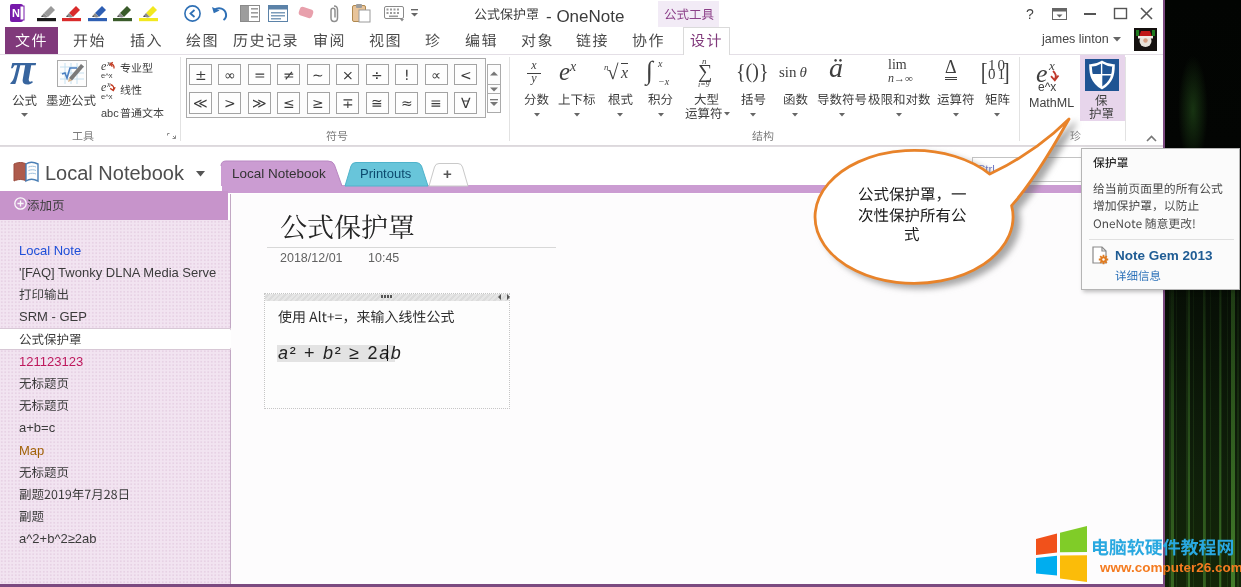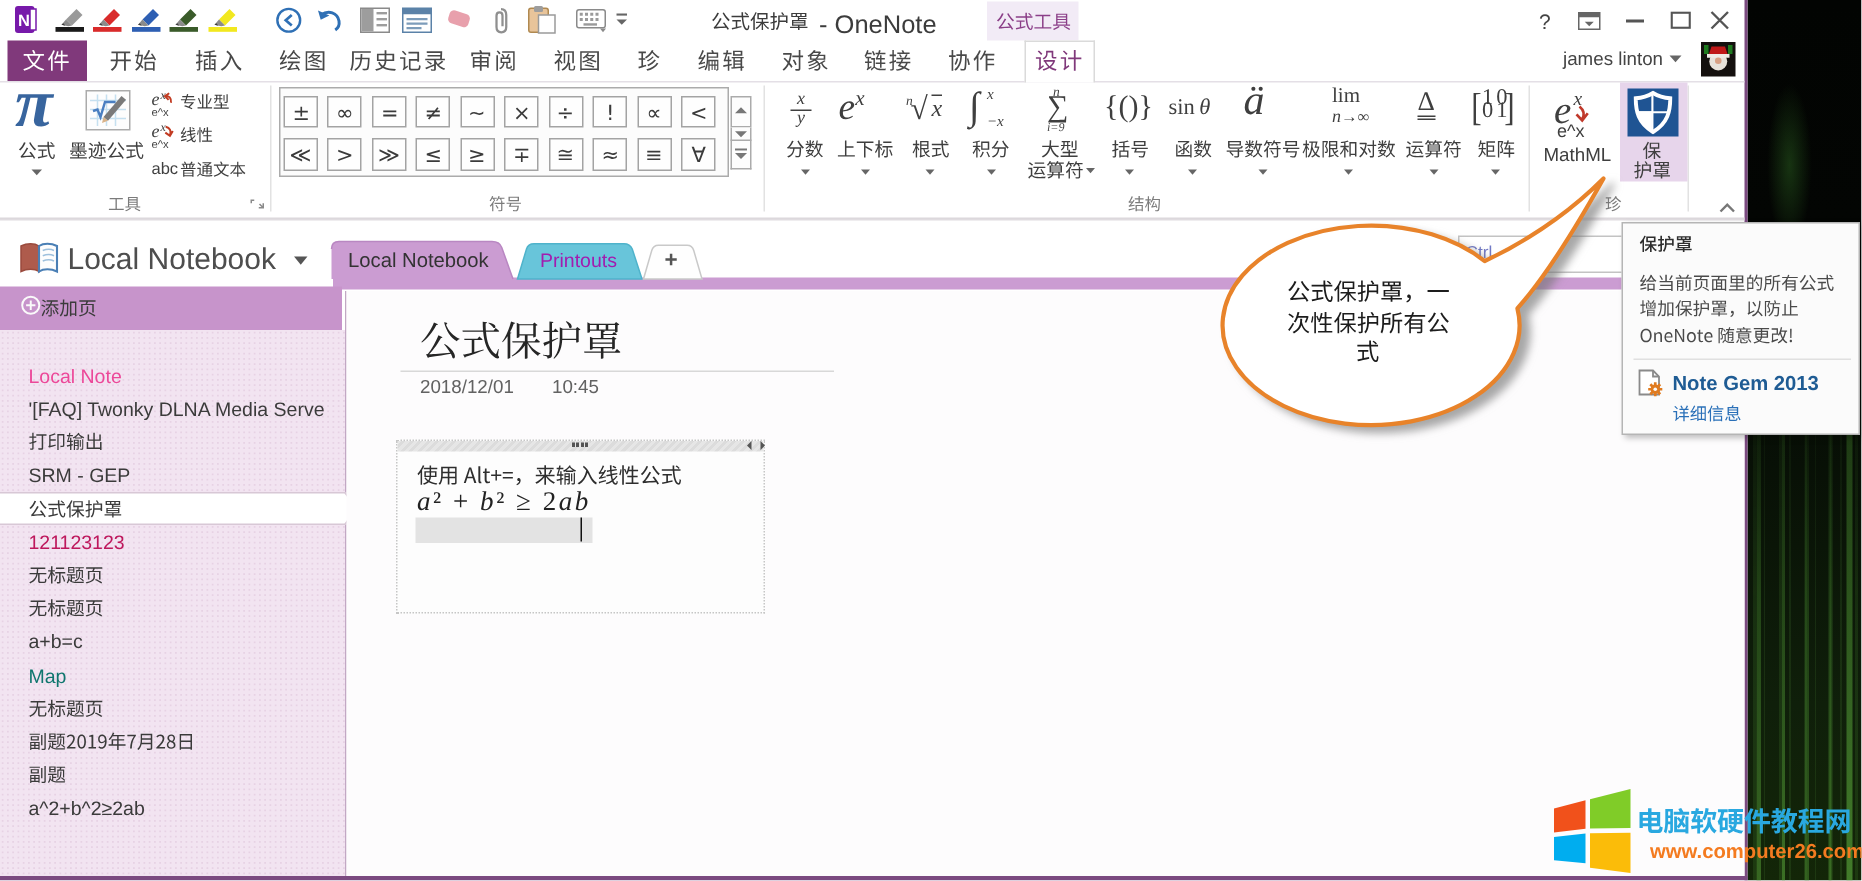--- a/index.html
+++ b/index.html
@@ -472,21 +472,21 @@
   </svg>
 <div class="ab" style="left:222px;top:185px;width:941px;height:8px;background:#cb9cd2"></div>
 <svg class="ab" style="left:221px;top:160px" width="126" height="26">
 <path d="M0 26 L0 6 Q0 1 5 1 L107 1 Q112 1 113.5 5 L121 26 Z" fill="#cb9cd2"></path>
 <path d="M0 6 Q0 1 5 1 L107 1 Q112 1 113.5 5 L121 26" fill="none" stroke="#b987c2" stroke-width="1"></path>
 </svg>
 <div class="ab" style="left:232px;top:166px;font-size:13.5px;color:#333">Local Notebook</div>
 <svg class="ab" style="left:345px;top:162px" width="85" height="24">
 <path d="M0 24 L6 4 Q7 0.5 11 0.5 L71 0.5 Q75 0.5 76.5 4 L83 24 Z" fill="#68c5da" stroke="#4fb3cb" stroke-width="1"></path>
 </svg>
-<div class="ab" style="left:360px;top:166px;font-size:13px;color:#a21caf">Printouts</div>
+<div class="ab" style="left:360px;top:166px;font-size:13px;color:#0c4a6e">Printouts</div>
 <svg class="ab" style="left:429px;top:163px" width="40" height="23">
 <path d="M0 23 L5.5 4 Q6.5 0.5 10 0.5 L29 0.5 Q32.5 0.5 33.5 4 L39 23 Z" fill="#fefefe" stroke="#c9c9c9" stroke-width="1"></path>
 </svg>
 <div class="ab" style="left:443px;top:165px;font-size:15px;color:#555;font-weight:bold">+</div>
 <div class="ab" style="left:972px;top:157px;width:191px;height:25px;background:#fff;border:1px solid #c3c3c3"></div>
 <div class="ab" style="left:977px;top:162.5px;font-size:11.5px;color:#7179c5">Ctrl</div>
 <div class="ab" style="left:0;top:191px;width:228px;height:29px;background:#c794cb"></div>
 <svg class="ab" style="left:14px;top:197px" width="13" height="13">
 <circle cx="6.5" cy="6.5" r="5.7" fill="none" stroke="#fafafa" stroke-width="1.3"></circle>
 <path d="M6.5 3.4 V9.6 M3.4 6.5 H9.6" stroke="#fafafa" stroke-width="1.3"></path>
@@ -494,38 +494,38 @@
 <svg class="t" style="left:27.0px;top:210.0px">
     <path d="M5.1 -3.6C4.8 -2.7 4.3 -1.6 3.5 -0.9L4.2 -0.4C5 -1.2 5.5 -2.3 5.8 -3.3ZM8 -3.2C8.4 -2.3 8.8 -1.2 8.9 -0.5L9.6 -0.8C9.5 -1.5 9.2 -2.6 8.7 -3.4ZM9.6 -3.5C10.3 -2.6 11 -1.2 11.3 -0.4L12.1 -0.8C11.8 -1.7 11.1 -2.9 10.3 -3.9ZM6.7 -5V-0C6.7 0.1 6.6 0.2 6.4 0.2C6.3 0.2 5.7 0.2 5.1 0.2C5.2 0.4 5.3 0.8 5.4 1C6.2 1 6.8 1 7.1 0.9C7.4 0.7 7.5 0.5 7.5 -0V-5ZM1.1 -9.7C1.8 -9.3 2.7 -8.8 3.1 -8.3L3.6 -9.1C3.2 -9.5 2.3 -10.1 1.6 -10.4ZM0.5 -6.3C1.2 -6 2.1 -5.5 2.6 -5.1L3.1 -5.8C2.7 -6.2 1.8 -6.7 1 -7ZM0.8 0.3 1.6 0.8C2.1 -0.3 2.8 -1.7 3.2 -3L2.5 -3.5C2 -2.2 1.2 -0.6 0.8 0.3ZM4.1 -9.8V-8.9H6.9C6.7 -8.3 6.5 -7.8 6.3 -7.2H3.5V-6.4H5.8C5.2 -5.3 4.3 -4.5 3.2 -3.9C3.4 -3.7 3.6 -3.4 3.8 -3.2C5.2 -3.9 6.2 -5 6.9 -6.4H8.5C9.2 -5.1 10.3 -4 11.5 -3.4C11.7 -3.6 12 -3.9 12.1 -4.1C11.1 -4.5 10.1 -5.4 9.4 -6.4H11.9V-7.2H7.3C7.5 -7.8 7.7 -8.3 7.8 -8.9H11.5V-9.8Z M19.6 -9V0.8H20.6V-0.1H23V0.7H23.9V-9ZM20.6 -1V-8H23V-1ZM14.9 -10.3 14.9 -8.1H13.2V-7.2H14.9C14.8 -4.1 14.4 -1.3 12.8 0.4C13.1 0.5 13.4 0.8 13.6 1C15.3 -0.8 15.7 -3.8 15.8 -7.2H17.7C17.6 -2.4 17.5 -0.7 17.2 -0.3C17.1 -0.2 17 -0.1 16.8 -0.1C16.6 -0.1 16.1 -0.1 15.5 -0.2C15.6 0.1 15.7 0.5 15.7 0.8C16.3 0.8 16.9 0.8 17.2 0.8C17.6 0.7 17.8 0.6 18.1 0.3C18.4 -0.3 18.5 -2.1 18.6 -7.7C18.6 -7.8 18.6 -8.1 18.6 -8.1H15.8L15.9 -10.3Z M30.8 -5.8V-3.5C30.8 -2.2 30.3 -0.7 25.6 0.2C25.8 0.4 26.1 0.8 26.2 1C31.1 -0.1 31.8 -1.8 31.8 -3.5V-5.8ZM31.8 -1.4C33.3 -0.7 35.1 0.3 36.1 1L36.6 0.3C35.7 -0.4 33.8 -1.4 32.4 -2ZM27.1 -7.4V-1.6H28.1V-6.6H34.5V-1.6H35.5V-7.4H31C31.2 -7.9 31.5 -8.4 31.7 -8.9H36.7V-9.8H25.9V-8.9H30.6C30.5 -8.5 30.2 -7.9 30 -7.4Z" fill="#3b3b3b"></path>
   </svg>
 <div class="ab" style="left:0;top:220px;width:229.5px;height:364px;background-color:#f2e4f1;background-image:radial-gradient(#e7d2e4 0.7px,rgba(0,0,0,0) 0.7px);background-size:3.5px 3.5px"></div>
 <div class="ab" style="left:229.5px;top:193.5px;width:1px;height:390.5px;background:#c2a8c4"></div>
 <div class="ab" style="left:0;top:328.1px;width:231px;height:22px;background:#fff;border-top:1px solid #d8c8d6;border-bottom:1px solid #d8c8d6"></div>
 <svg class="ab" style="left:230px;top:328.1px" width="9" height="23">
     <path d="M0 0.5 L7.5 11 L0 21.5 Z" fill="#fff"></path>
     <path d="M0 0.5 L7.5 11 L0 21.5" fill="none" stroke="#d8c8d6" stroke-width="1"></path>
   </svg>
-<div class="ab" style="left:19px;top:242.8px;font-size:13px;color:#ec4899">Local Note</div>
+<div class="ab" style="left:19px;top:242.8px;font-size:13px;color:#1d4ed8">Local Note</div>
 <div class="ab" style="left:19px;top:265.0px;font-size:13px;color:#3b3b3b">'[FAQ] Twonky DLNA Media Serve</div>
 <svg class="t" style="left:19.0px;top:299.3px">
     <path d="M2.5 -10.5V-8H0.6V-7.1H2.5V-4.4C1.7 -4.2 1.1 -4 0.5 -3.9L0.8 -3L2.5 -3.5V-0.2C2.5 -0.1 2.4 -0 2.2 -0C2.1 0 1.5 0 0.9 -0C1.1 0.2 1.2 0.6 1.2 0.9C2.1 0.9 2.6 0.9 3 0.7C3.3 0.6 3.4 0.3 3.4 -0.2V-3.7L5.3 -4.3L5.2 -5.2L3.4 -4.7V-7.1H5.2V-8H3.4V-10.5ZM5.2 -9.5V-8.5H8.8V-0.4C8.8 -0.2 8.7 -0.1 8.5 -0.1C8.2 -0.1 7.3 -0.1 6.4 -0.1C6.5 0.2 6.7 0.7 6.7 0.9C7.9 0.9 8.7 0.9 9.2 0.8C9.6 0.6 9.8 0.3 9.8 -0.4V-8.5H12V-9.5Z M13.7 -0.5C14 -0.7 14.5 -0.8 18.2 -1.8C18.2 -2 18.1 -2.4 18.1 -2.7L14.7 -1.8V-5.2H18.2V-6.1H14.7V-8.4C15.9 -8.7 17.2 -9.1 18.2 -9.5L17.4 -10.2C16.6 -9.8 15.1 -9.3 13.8 -9V-2.3C13.8 -1.8 13.5 -1.6 13.2 -1.4C13.4 -1.2 13.6 -0.7 13.7 -0.5ZM19.2 -9.6V1H20.1V-8.7H23V-2.2C23 -2 22.9 -1.9 22.7 -1.9C22.5 -1.9 21.8 -1.9 21.1 -1.9C21.2 -1.7 21.4 -1.2 21.4 -0.9C22.4 -0.9 23 -1 23.4 -1.1C23.8 -1.3 23.9 -1.6 23.9 -2.2V-9.6Z M34.2 -5.6V-1.1H34.9V-5.6ZM35.8 -6.1V-0.1C35.8 0.1 35.7 0.1 35.6 0.1C35.4 0.1 34.9 0.1 34.3 0.1C34.5 0.3 34.6 0.7 34.6 0.9C35.3 0.9 35.8 0.9 36.1 0.8C36.4 0.6 36.5 0.4 36.5 -0.1V-6.1ZM25.9 -4.1C26 -4.2 26.4 -4.3 26.8 -4.3H27.7V-2.6C26.9 -2.4 26.1 -2.2 25.5 -2.1L25.7 -1.2L27.7 -1.7V1H28.6V-1.9L29.6 -2.2L29.5 -3L28.6 -2.8V-4.3H29.6V-5.2H28.6V-7.1H27.7V-5.2H26.6C27 -6 27.3 -7.1 27.5 -8.2H29.6V-9H27.7C27.8 -9.5 27.9 -9.9 27.9 -10.3L27.1 -10.5C27 -10 27 -9.5 26.9 -9H25.6V-8.2H26.7C26.5 -7.1 26.2 -6.3 26.1 -5.9C26 -5.4 25.8 -5 25.6 -4.9C25.7 -4.7 25.8 -4.3 25.9 -4.1ZM33.2 -10.5C32.4 -9.2 30.9 -8 29.4 -7.3C29.6 -7.1 29.8 -6.8 30 -6.6C30.3 -6.8 30.6 -7 31 -7.2V-6.7H35.6V-7.3C35.9 -7.1 36.2 -6.9 36.6 -6.7C36.7 -7 37 -7.3 37.2 -7.5C35.9 -8 34.7 -8.7 33.7 -9.8L34 -10.2ZM31.3 -7.4C32 -7.9 32.7 -8.5 33.2 -9.2C33.9 -8.5 34.6 -7.9 35.3 -7.4ZM32.7 -5.1V-4.1H31V-5.1ZM30.2 -5.8V1H31V-1.6H32.7V0C32.7 0.1 32.6 0.2 32.5 0.2C32.4 0.2 32.1 0.2 31.7 0.2C31.8 0.4 31.9 0.7 31.9 0.9C32.5 0.9 32.9 0.9 33.1 0.8C33.4 0.7 33.5 0.4 33.5 0V-5.8ZM31 -3.4H32.7V-2.3H31Z M38.8 -4.3V0.3H47.7V1H48.7V-4.3H47.7V-0.7H44.2V-5.1H48.2V-9.4H47.2V-6H44.2V-10.5H43.2V-6H40.4V-9.4H39.4V-5.1H43.2V-0.7H39.8V-4.3Z" fill="#3b3b3b"></path>
   </svg>
 <div class="ab" style="left:19px;top:309.4px;font-size:13px;color:#3b3b3b">SRM - GEP</div>
 <svg class="t" style="left:19.0px;top:343.7px">
     <path d="M4 -10.1C3.3 -8.3 2.1 -6.5 0.6 -5.4C0.9 -5.2 1.3 -4.9 1.5 -4.7C2.9 -5.9 4.2 -7.8 5.1 -9.9ZM8.3 -10.2 7.4 -9.9C8.3 -8 10 -5.9 11.3 -4.7C11.5 -4.9 11.8 -5.3 12.1 -5.5C10.8 -6.5 9.2 -8.5 8.3 -10.2ZM2 0.2C2.5 0 3.2 -0.1 9.8 -0.5C10.1 0 10.4 0.5 10.6 0.9L11.5 0.4C10.9 -0.7 9.6 -2.5 8.5 -3.8L7.6 -3.4C8.1 -2.8 8.7 -2.1 9.2 -1.4L3.3 -1C4.6 -2.5 5.8 -4.4 6.8 -6.2L5.8 -6.7C4.8 -4.6 3.3 -2.4 2.8 -1.9C2.3 -1.3 2 -0.9 1.7 -0.8C1.8 -0.5 2 -0 2 0.2Z M21.4 -9.9C22 -9.4 22.8 -8.8 23.2 -8.3L23.8 -8.9C23.4 -9.3 22.6 -10 22 -10.4ZM19.6 -10.5C19.6 -9.7 19.6 -8.9 19.6 -8.2H13.2V-7.2H19.7C20 -2.6 21.1 1 23.1 1C24.1 1 24.4 0.4 24.6 -1.8C24.3 -1.9 24 -2.1 23.8 -2.3C23.7 -0.7 23.5 0.1 23.2 0.1C22 0.1 21 -3 20.7 -7.2H24.3V-8.2H20.6C20.6 -8.9 20.6 -9.7 20.6 -10.5ZM13.2 -0.3 13.5 0.6C15.1 0.3 17.4 -0.2 19.6 -0.8L19.5 -1.6L16.8 -1V-4.5H19.1V-5.4H13.6V-4.5H15.9V-0.8Z M30.6 -9.1H35.3V-6.8H30.6ZM29.8 -9.9V-5.9H32.5V-4.4H28.8V-3.5H31.9C31.1 -2.2 29.8 -0.9 28.5 -0.3C28.7 -0.1 29 0.2 29.1 0.5C30.3 -0.3 31.6 -1.5 32.5 -2.9V1H33.4V-2.9C34.2 -1.6 35.5 -0.2 36.6 0.5C36.8 0.2 37 -0.1 37.3 -0.3C36 -0.9 34.8 -2.2 34 -3.5H36.9V-4.4H33.4V-5.9H36.2V-9.9ZM28.5 -10.5C27.7 -8.6 26.5 -6.7 25.3 -5.5C25.4 -5.3 25.7 -4.8 25.8 -4.6C26.3 -5.1 26.7 -5.6 27.2 -6.2V1H28.1V-7.6C28.6 -8.4 29 -9.3 29.3 -10.2Z M39.9 -10.5V-8H38.2V-7.1H39.9V-4.4C39.1 -4.2 38.5 -4 38 -3.9L38.2 -2.9L39.9 -3.4V-0.2C39.9 0 39.8 0.1 39.6 0.1C39.5 0.1 39 0.1 38.4 0.1C38.5 0.3 38.6 0.7 38.7 1C39.5 1 40 0.9 40.3 0.8C40.6 0.6 40.8 0.4 40.8 -0.2V-3.7L42.3 -4.2L42.1 -5.1L40.8 -4.6V-7.1H42.2V-8H40.8V-10.5ZM44.9 -10.1C45.3 -9.6 45.8 -8.8 46 -8.3H43.1V-5C43.1 -3.3 42.9 -1.2 41.5 0.4C41.8 0.5 42.1 0.8 42.3 1C43.6 -0.4 43.9 -2.5 44 -4.2H48.1V-3.4H49.1V-8.3H46.1L46.9 -8.7C46.7 -9.2 46.2 -9.9 45.7 -10.5ZM48.1 -5.1H44V-7.5H48.1Z M58.1 -9.3H60.2V-8.1H58.1ZM55.2 -9.3H57.2V-8.1H55.2ZM52.3 -9.3H54.3V-8.1H52.3ZM52.8 -3.3H59.7V-2.5H52.8ZM52.8 -4.8H59.7V-4H52.8ZM50.7 -1.1V-0.4H55.8V1H56.7V-0.4H61.8V-1.1H56.7V-1.9H60.6V-5.4H56.6V-6.1H61.3V-6.8H56.6V-7.4H61.1V-10H51.4V-7.4H55.6V-5.4H51.9V-1.9H55.8V-1.1Z" fill="#3b3b3b"></path>
   </svg>
 <div class="ab" style="left:19px;top:353.8px;font-size:13px;color:#be185d">121123123</div>
 <svg class="t" style="left:19.0px;top:388.1px">
     <path d="M1.4 -9.7V-8.7H5.6C5.5 -7.9 5.5 -6.9 5.4 -6H0.7V-5.1H5.2C4.7 -2.9 3.5 -0.9 0.5 0.2C0.7 0.4 1 0.8 1.1 1C4.4 -0.3 5.6 -2.6 6.1 -5.1H6.4V-0.8C6.4 0.4 6.7 0.7 8 0.7C8.3 0.7 10.1 0.7 10.4 0.7C11.6 0.7 11.9 0.2 12 -1.8C11.7 -1.9 11.3 -2 11.1 -2.2C11 -0.5 10.9 -0.2 10.3 -0.2C9.9 -0.2 8.4 -0.2 8.1 -0.2C7.5 -0.2 7.4 -0.3 7.4 -0.8V-5.1H11.9V-6H6.3C6.4 -6.9 6.5 -7.8 6.5 -8.7H11.2V-9.7Z M18.3 -9.6V-8.7H23.8V-9.6ZM22.2 -4.1C22.8 -2.8 23.4 -1.2 23.6 -0.2L24.5 -0.5C24.2 -1.5 23.6 -3.1 23 -4.3ZM18.6 -4.3C18.3 -3 17.8 -1.6 17.1 -0.7C17.3 -0.6 17.6 -0.4 17.8 -0.2C18.5 -1.2 19.1 -2.6 19.5 -4.1ZM17.8 -6.6V-5.7H20.4V-0.2C20.4 -0.1 20.4 -0 20.2 0C20.1 0 19.5 0 18.8 -0C18.9 0.3 19.1 0.7 19.1 1C20 1 20.6 0.9 20.9 0.8C21.3 0.6 21.4 0.3 21.4 -0.2V-5.7H24.5V-6.6ZM15 -10.5V-7.9H13.1V-7H14.8C14.4 -5.4 13.6 -3.6 12.8 -2.7C13 -2.5 13.2 -2.1 13.3 -1.8C13.9 -2.6 14.6 -3.9 15 -5.3V1H16V-5.6C16.4 -4.9 16.9 -4.2 17.1 -3.8L17.6 -4.5C17.4 -4.9 16.3 -6.2 16 -6.6V-7H17.6V-7.9H16V-10.5Z M27.2 -7.7H29.8V-6.7H27.2ZM27.2 -9.3H29.8V-8.3H27.2ZM26.4 -10V-6.1H30.6V-10ZM33.7 -6.6C33.6 -3.4 33.4 -1.8 30.7 -1C30.9 -0.8 31.1 -0.5 31.2 -0.3C34 -1.3 34.4 -3.1 34.5 -6.6ZM34.1 -2.3C34.9 -1.8 35.9 -0.9 36.4 -0.4L36.9 -1C36.4 -1.5 35.4 -2.3 34.7 -2.8ZM26.6 -3.8C26.5 -2 26.2 -0.5 25.4 0.5C25.6 0.6 26 0.9 26.1 1C26.6 0.4 26.9 -0.4 27.1 -1.2C28.2 0.4 30 0.7 32.7 0.7H36.7C36.8 0.5 36.9 0.1 37 -0.1C36.3 -0.1 33.2 -0.1 32.7 -0.1C31.2 -0.1 29.9 -0.1 29 -0.5V-2.3H31V-3.1H29V-4.4H31.3V-5.1H25.6V-4.4H28.1V-1C27.8 -1.3 27.5 -1.7 27.2 -2.2C27.3 -2.7 27.3 -3.2 27.4 -3.7ZM31.8 -8V-2.7H32.5V-7.2H35.5V-2.7H36.3V-8H34C34.1 -8.3 34.3 -8.7 34.5 -9.2H36.9V-9.9H31.2V-9.2H33.5C33.4 -8.8 33.3 -8.3 33.1 -8Z M43.3 -5.8V-3.5C43.3 -2.2 42.8 -0.7 38.1 0.2C38.3 0.4 38.6 0.8 38.7 1C43.6 -0.1 44.3 -1.8 44.3 -3.5V-5.8ZM44.3 -1.4C45.8 -0.7 47.6 0.3 48.6 1L49.1 0.3C48.2 -0.4 46.3 -1.4 44.9 -2ZM39.6 -7.4V-1.6H40.6V-6.6H47V-1.6H48V-7.4H43.5C43.7 -7.9 44 -8.4 44.2 -8.9H49.2V-9.8H38.4V-8.9H43.1C43 -8.5 42.7 -7.9 42.5 -7.4Z" fill="#3b3b3b"></path>
   </svg>
 <svg class="t" style="left:19.0px;top:410.3px">
     <path d="M1.4 -9.7V-8.7H5.6C5.5 -7.9 5.5 -6.9 5.4 -6H0.7V-5.1H5.2C4.7 -2.9 3.5 -0.9 0.5 0.2C0.7 0.4 1 0.8 1.1 1C4.4 -0.3 5.6 -2.6 6.1 -5.1H6.4V-0.8C6.4 0.4 6.7 0.7 8 0.7C8.3 0.7 10.1 0.7 10.4 0.7C11.6 0.7 11.9 0.2 12 -1.8C11.7 -1.9 11.3 -2 11.1 -2.2C11 -0.5 10.9 -0.2 10.3 -0.2C9.9 -0.2 8.4 -0.2 8.1 -0.2C7.5 -0.2 7.4 -0.3 7.4 -0.8V-5.1H11.9V-6H6.3C6.4 -6.9 6.5 -7.8 6.5 -8.7H11.2V-9.7Z M18.3 -9.6V-8.7H23.8V-9.6ZM22.2 -4.1C22.8 -2.8 23.4 -1.2 23.6 -0.2L24.5 -0.5C24.2 -1.5 23.6 -3.1 23 -4.3ZM18.6 -4.3C18.3 -3 17.8 -1.6 17.1 -0.7C17.3 -0.6 17.6 -0.4 17.8 -0.2C18.5 -1.2 19.1 -2.6 19.5 -4.1ZM17.8 -6.6V-5.7H20.4V-0.2C20.4 -0.1 20.4 -0 20.2 0C20.1 0 19.5 0 18.8 -0C18.9 0.3 19.1 0.7 19.1 1C20 1 20.6 0.9 20.9 0.8C21.3 0.6 21.4 0.3 21.4 -0.2V-5.7H24.5V-6.6ZM15 -10.5V-7.9H13.1V-7H14.8C14.4 -5.4 13.6 -3.6 12.8 -2.7C13 -2.5 13.2 -2.1 13.3 -1.8C13.9 -2.6 14.6 -3.9 15 -5.3V1H16V-5.6C16.4 -4.9 16.9 -4.2 17.1 -3.8L17.6 -4.5C17.4 -4.9 16.3 -6.2 16 -6.6V-7H17.6V-7.9H16V-10.5Z M27.2 -7.7H29.8V-6.7H27.2ZM27.2 -9.3H29.8V-8.3H27.2ZM26.4 -10V-6.1H30.6V-10ZM33.7 -6.6C33.6 -3.4 33.4 -1.8 30.7 -1C30.9 -0.8 31.1 -0.5 31.2 -0.3C34 -1.3 34.4 -3.1 34.5 -6.6ZM34.1 -2.3C34.9 -1.8 35.9 -0.9 36.4 -0.4L36.9 -1C36.4 -1.5 35.4 -2.3 34.7 -2.8ZM26.6 -3.8C26.5 -2 26.2 -0.5 25.4 0.5C25.6 0.6 26 0.9 26.1 1C26.6 0.4 26.9 -0.4 27.1 -1.2C28.2 0.4 30 0.7 32.7 0.7H36.7C36.8 0.5 36.9 0.1 37 -0.1C36.3 -0.1 33.2 -0.1 32.7 -0.1C31.2 -0.1 29.9 -0.1 29 -0.5V-2.3H31V-3.1H29V-4.4H31.3V-5.1H25.6V-4.4H28.1V-1C27.8 -1.3 27.5 -1.7 27.2 -2.2C27.3 -2.7 27.3 -3.2 27.4 -3.7ZM31.8 -8V-2.7H32.5V-7.2H35.5V-2.7H36.3V-8H34C34.1 -8.3 34.3 -8.7 34.5 -9.2H36.9V-9.9H31.2V-9.2H33.5C33.4 -8.8 33.3 -8.3 33.1 -8Z M43.3 -5.8V-3.5C43.3 -2.2 42.8 -0.7 38.1 0.2C38.3 0.4 38.6 0.8 38.7 1C43.6 -0.1 44.3 -1.8 44.3 -3.5V-5.8ZM44.3 -1.4C45.8 -0.7 47.6 0.3 48.6 1L49.1 0.3C48.2 -0.4 46.3 -1.4 44.9 -2ZM39.6 -7.4V-1.6H40.6V-6.6H47V-1.6H48V-7.4H43.5C43.7 -7.9 44 -8.4 44.2 -8.9H49.2V-9.8H38.4V-8.9H43.1C43 -8.5 42.7 -7.9 42.5 -7.4Z" fill="#3b3b3b"></path>
   </svg>
 <div class="ab" style="left:19px;top:420.4px;font-size:13px;color:#3b3b3b">a+b=c</div>
-<div class="ab" style="left:19px;top:442.6px;font-size:13px;color:#0f766e">Map</div>
+<div class="ab" style="left:19px;top:442.6px;font-size:13px;color:#a16207">Map</div>
 <svg class="t" style="left:19.0px;top:476.9px">
     <path d="M1.4 -9.7V-8.7H5.6C5.5 -7.9 5.5 -6.9 5.4 -6H0.7V-5.1H5.2C4.7 -2.9 3.5 -0.9 0.5 0.2C0.7 0.4 1 0.8 1.1 1C4.4 -0.3 5.6 -2.6 6.1 -5.1H6.4V-0.8C6.4 0.4 6.7 0.7 8 0.7C8.3 0.7 10.1 0.7 10.4 0.7C11.6 0.7 11.9 0.2 12 -1.8C11.7 -1.9 11.3 -2 11.1 -2.2C11 -0.5 10.9 -0.2 10.3 -0.2C9.9 -0.2 8.4 -0.2 8.1 -0.2C7.5 -0.2 7.4 -0.3 7.4 -0.8V-5.1H11.9V-6H6.3C6.4 -6.9 6.5 -7.8 6.5 -8.7H11.2V-9.7Z M18.3 -9.6V-8.7H23.8V-9.6ZM22.2 -4.1C22.8 -2.8 23.4 -1.2 23.6 -0.2L24.5 -0.5C24.2 -1.5 23.6 -3.1 23 -4.3ZM18.6 -4.3C18.3 -3 17.8 -1.6 17.1 -0.7C17.3 -0.6 17.6 -0.4 17.8 -0.2C18.5 -1.2 19.1 -2.6 19.5 -4.1ZM17.8 -6.6V-5.7H20.4V-0.2C20.4 -0.1 20.4 -0 20.2 0C20.1 0 19.5 0 18.8 -0C18.9 0.3 19.1 0.7 19.1 1C20 1 20.6 0.9 20.9 0.8C21.3 0.6 21.4 0.3 21.4 -0.2V-5.7H24.5V-6.6ZM15 -10.5V-7.9H13.1V-7H14.8C14.4 -5.4 13.6 -3.6 12.8 -2.7C13 -2.5 13.2 -2.1 13.3 -1.8C13.9 -2.6 14.6 -3.9 15 -5.3V1H16V-5.6C16.4 -4.9 16.9 -4.2 17.1 -3.8L17.6 -4.5C17.4 -4.9 16.3 -6.2 16 -6.6V-7H17.6V-7.9H16V-10.5Z M27.2 -7.7H29.8V-6.7H27.2ZM27.2 -9.3H29.8V-8.3H27.2ZM26.4 -10V-6.1H30.6V-10ZM33.7 -6.6C33.6 -3.4 33.4 -1.8 30.7 -1C30.9 -0.8 31.1 -0.5 31.2 -0.3C34 -1.3 34.4 -3.1 34.5 -6.6ZM34.1 -2.3C34.9 -1.8 35.9 -0.9 36.4 -0.4L36.9 -1C36.4 -1.5 35.4 -2.3 34.7 -2.8ZM26.6 -3.8C26.5 -2 26.2 -0.5 25.4 0.5C25.6 0.6 26 0.9 26.1 1C26.6 0.4 26.9 -0.4 27.1 -1.2C28.2 0.4 30 0.7 32.7 0.7H36.7C36.8 0.5 36.9 0.1 37 -0.1C36.3 -0.1 33.2 -0.1 32.7 -0.1C31.2 -0.1 29.9 -0.1 29 -0.5V-2.3H31V-3.1H29V-4.4H31.3V-5.1H25.6V-4.4H28.1V-1C27.8 -1.3 27.5 -1.7 27.2 -2.2C27.3 -2.7 27.3 -3.2 27.4 -3.7ZM31.8 -8V-2.7H32.5V-7.2H35.5V-2.7H36.3V-8H34C34.1 -8.3 34.3 -8.7 34.5 -9.2H36.9V-9.9H31.2V-9.2H33.5C33.4 -8.8 33.3 -8.3 33.1 -8Z M43.3 -5.8V-3.5C43.3 -2.2 42.8 -0.7 38.1 0.2C38.3 0.4 38.6 0.8 38.7 1C43.6 -0.1 44.3 -1.8 44.3 -3.5V-5.8ZM44.3 -1.4C45.8 -0.7 47.6 0.3 48.6 1L49.1 0.3C48.2 -0.4 46.3 -1.4 44.9 -2ZM39.6 -7.4V-1.6H40.6V-6.6H47V-1.6H48V-7.4H43.5C43.7 -7.9 44 -8.4 44.2 -8.9H49.2V-9.8H38.4V-8.9H43.1C43 -8.5 42.7 -7.9 42.5 -7.4Z" fill="#3b3b3b"></path>
   </svg>
 <svg class="t" style="left:19.0px;top:499.1px">
     <path d="M8.4 -9V-2.1H9.3V-9ZM10.6 -10.3V-0.2C10.6 0 10.5 0.1 10.3 0.1C10.1 0.1 9.4 0.1 8.6 0.1C8.7 0.3 8.8 0.8 8.9 1C10 1 10.6 1 11 0.8C11.4 0.7 11.5 0.4 11.5 -0.2V-10.3ZM0.7 -9.9V-9.1H7.6V-9.9ZM2.4 -7.5H6V-6.1H2.4ZM1.5 -8.2V-5.3H6.9V-8.2ZM3.8 -0.5H1.9V-1.7H3.8ZM4.7 -0.5V-1.7H6.6V-0.5ZM1.1 -4.4V1H1.9V0.3H6.6V0.8H7.4V-4.4ZM3.8 -2.5H1.9V-3.6H3.8ZM4.7 -2.5V-3.6H6.6V-2.5Z M14.7 -7.7H17.2V-6.7H14.7ZM14.7 -9.3H17.2V-8.3H14.7ZM13.8 -10V-6.1H18.1V-10ZM21.2 -6.6C21.1 -3.4 20.9 -1.8 18.2 -1C18.4 -0.8 18.6 -0.5 18.7 -0.3C21.5 -1.3 21.9 -3.1 22 -6.6ZM21.6 -2.3C22.4 -1.8 23.4 -0.9 23.9 -0.4L24.4 -1C23.9 -1.5 22.9 -2.3 22.2 -2.8ZM14.1 -3.8C14 -2 13.8 -0.5 12.9 0.5C13.1 0.6 13.5 0.9 13.6 1C14.1 0.4 14.4 -0.4 14.6 -1.2C15.7 0.4 17.5 0.7 20.2 0.7H24.2C24.2 0.5 24.4 0.1 24.5 -0.1C23.8 -0.1 20.8 -0.1 20.2 -0.1C18.7 -0.1 17.4 -0.1 16.5 -0.5V-2.3H18.5V-3.1H16.5V-4.4H18.8V-5.1H13.1V-4.4H15.7V-1C15.3 -1.3 15 -1.7 14.7 -2.2C14.8 -2.7 14.8 -3.2 14.8 -3.7ZM19.2 -8V-2.7H20V-7.2H23V-2.7H23.8V-8H21.5C21.6 -8.3 21.8 -8.7 22 -9.2H24.4V-9.9H18.7V-9.2H21C20.9 -8.8 20.8 -8.3 20.6 -8Z M25.6 0H31.3V-1H28.8C28.3 -1 27.8 -0.9 27.3 -0.9C29.4 -2.9 30.9 -4.8 30.9 -6.6C30.9 -8.3 29.8 -9.3 28.2 -9.3C27 -9.3 26.2 -8.8 25.5 -8L26.2 -7.3C26.7 -8 27.3 -8.4 28.1 -8.4C29.2 -8.4 29.8 -7.6 29.8 -6.6C29.8 -5 28.4 -3.2 25.6 -0.7Z M35.4 0.2C37.1 0.2 38.3 -1.4 38.3 -4.6C38.3 -7.8 37.1 -9.3 35.4 -9.3C33.7 -9.3 32.6 -7.8 32.6 -4.6C32.6 -1.4 33.7 0.2 35.4 0.2ZM35.4 -0.8C34.4 -0.8 33.7 -1.9 33.7 -4.6C33.7 -7.3 34.4 -8.4 35.4 -8.4C36.5 -8.4 37.2 -7.3 37.2 -4.6C37.2 -1.9 36.5 -0.8 35.4 -0.8Z M40 0H45V-1H43.2V-9.2H42.3C41.8 -8.9 41.2 -8.7 40.4 -8.5V-7.8H42V-1H40Z M48.8 0.2C50.5 0.2 52.1 -1.3 52.1 -5C52.1 -7.9 50.8 -9.3 49 -9.3C47.6 -9.3 46.4 -8.1 46.4 -6.4C46.4 -4.5 47.4 -3.5 48.9 -3.5C49.6 -3.5 50.4 -3.9 51 -4.6C50.9 -1.8 49.9 -0.8 48.7 -0.8C48.1 -0.8 47.6 -1.1 47.2 -1.5L46.5 -0.8C47 -0.2 47.8 0.2 48.8 0.2ZM51 -5.6C50.4 -4.7 49.7 -4.3 49.1 -4.3C48 -4.3 47.4 -5.1 47.4 -6.4C47.4 -7.6 48.1 -8.4 49 -8.4C50.2 -8.4 50.9 -7.4 51 -5.6Z M53.4 -2.8V-1.9H59.1V1H60.1V-1.9H64.7V-2.8H60.1V-5.3H63.8V-6.2H60.1V-8.1H64.1V-9H56.6C56.8 -9.4 57 -9.9 57.2 -10.3L56.2 -10.6C55.6 -8.8 54.6 -7.2 53.4 -6.2C53.6 -6.1 54 -5.8 54.2 -5.6C54.9 -6.2 55.5 -7.1 56.1 -8.1H59.1V-6.2H55.4V-2.8ZM56.4 -2.8V-5.3H59.1V-2.8Z M67.7 0H68.9C69.1 -3.6 69.5 -5.7 71.6 -8.5V-9.2H65.9V-8.2H70.3C68.5 -5.7 67.9 -3.5 67.7 0Z M74.8 -9.8V-6C74.8 -4 74.6 -1.4 72.5 0.3C72.8 0.5 73.1 0.8 73.3 1C74.5 -0.1 75.1 -1.5 75.4 -2.9H81.5V-0.4C81.5 -0.1 81.4 -0 81.1 -0C80.8 -0 79.8 0 78.7 -0C78.9 0.2 79.1 0.7 79.1 1C80.5 1 81.3 0.9 81.8 0.8C82.3 0.6 82.5 0.3 82.5 -0.4V-9.8ZM75.7 -8.9H81.5V-6.8H75.7ZM75.7 -5.9H81.5V-3.8H75.6C75.7 -4.5 75.7 -5.3 75.7 -5.9Z M85.2 0H91V-1H88.5C88 -1 87.4 -0.9 87 -0.9C89.1 -2.9 90.6 -4.8 90.6 -6.6C90.6 -8.3 89.5 -9.3 87.9 -9.3C86.7 -9.3 85.9 -8.8 85.2 -8L85.8 -7.3C86.4 -8 87 -8.4 87.8 -8.4C88.9 -8.4 89.4 -7.6 89.4 -6.6C89.4 -5 88.1 -3.2 85.2 -0.7Z M95.1 0.2C96.8 0.2 98 -0.9 98 -2.2C98 -3.5 97.2 -4.2 96.5 -4.6V-4.7C97 -5.1 97.7 -5.9 97.7 -6.9C97.7 -8.3 96.7 -9.3 95.2 -9.3C93.7 -9.3 92.6 -8.4 92.6 -7C92.6 -6 93.2 -5.3 93.9 -4.9V-4.8C93 -4.4 92.2 -3.5 92.2 -2.3C92.2 -0.9 93.4 0.2 95.1 0.2ZM95.8 -5C94.7 -5.4 93.7 -5.9 93.7 -7C93.7 -7.9 94.3 -8.5 95.1 -8.5C96.1 -8.5 96.7 -7.7 96.7 -6.8C96.7 -6.2 96.4 -5.5 95.8 -5ZM95.1 -0.7C94 -0.7 93.2 -1.4 93.2 -2.4C93.2 -3.2 93.7 -4 94.5 -4.5C95.8 -3.9 96.9 -3.5 96.9 -2.2C96.9 -1.3 96.2 -0.7 95.1 -0.7Z M101.7 -4.4H108V-0.9H101.7ZM101.7 -5.3V-8.7H108V-5.3ZM100.8 -9.7V0.9H101.7V0.1H108V0.8H109V-9.7Z" fill="#3b3b3b"></path>
   </svg>
 <svg class="t" style="left:19.0px;top:521.3px">
     <path d="M8.4 -9V-2.1H9.3V-9ZM10.6 -10.3V-0.2C10.6 0 10.5 0.1 10.3 0.1C10.1 0.1 9.4 0.1 8.6 0.1C8.7 0.3 8.8 0.8 8.9 1C10 1 10.6 1 11 0.8C11.4 0.7 11.5 0.4 11.5 -0.2V-10.3ZM0.7 -9.9V-9.1H7.6V-9.9ZM2.4 -7.5H6V-6.1H2.4ZM1.5 -8.2V-5.3H6.9V-8.2ZM3.8 -0.5H1.9V-1.7H3.8ZM4.7 -0.5V-1.7H6.6V-0.5ZM1.1 -4.4V1H1.9V0.3H6.6V0.8H7.4V-4.4ZM3.8 -2.5H1.9V-3.6H3.8ZM4.7 -2.5V-3.6H6.6V-2.5Z M14.7 -7.7H17.2V-6.7H14.7ZM14.7 -9.3H17.2V-8.3H14.7ZM13.8 -10V-6.1H18.1V-10ZM21.2 -6.6C21.1 -3.4 20.9 -1.8 18.2 -1C18.4 -0.8 18.6 -0.5 18.7 -0.3C21.5 -1.3 21.9 -3.1 22 -6.6ZM21.6 -2.3C22.4 -1.8 23.4 -0.9 23.9 -0.4L24.4 -1C23.9 -1.5 22.9 -2.3 22.2 -2.8ZM14.1 -3.8C14 -2 13.8 -0.5 12.9 0.5C13.1 0.6 13.5 0.9 13.6 1C14.1 0.4 14.4 -0.4 14.6 -1.2C15.7 0.4 17.5 0.7 20.2 0.7H24.2C24.2 0.5 24.4 0.1 24.5 -0.1C23.8 -0.1 20.8 -0.1 20.2 -0.1C18.7 -0.1 17.4 -0.1 16.5 -0.5V-2.3H18.5V-3.1H16.5V-4.4H18.8V-5.1H13.1V-4.4H15.7V-1C15.3 -1.3 15 -1.7 14.7 -2.2C14.8 -2.7 14.8 -3.2 14.8 -3.7ZM19.2 -8V-2.7H20V-7.2H23V-2.7H23.8V-8H21.5C21.6 -8.3 21.8 -8.7 22 -9.2H24.4V-9.9H18.7V-9.2H21C20.9 -8.8 20.8 -8.3 20.6 -8Z" fill="#3b3b3b"></path>
   </svg>
 <div class="ab" style="left:19px;top:531.4px;font-size:13px;color:#3b3b3b">a^2+b^2≥2ab</div>
@@ -539,21 +539,21 @@
 <div class="ab" style="left:264px;top:292.5px;width:246px;height:116px;border:1px dotted #c6c6c6;background:#fdfdfd"></div>
 <div class="ab" style="left:265px;top:293.5px;width:244px;height:7px;background:repeating-linear-gradient(135deg,#e6e6e6 0 2px,#dcdcdc 2px 4px)"></div>
 <div class="ab" style="left:381px;top:294.5px;width:12px;height:3px;background:repeating-linear-gradient(90deg,#555 0 2px,#e6e6e6 2px 3px)"></div>
 <svg class="ab" style="left:498px;top:294px" width="12" height="6">
     <path d="M3 0 L0 3 L3 6 Z M9 0 L12 3 L9 6 Z" fill="#555"></path>
   </svg>
 <svg class="t" style="left:278.0px;top:321.5px">
     <path d="M8.4 -11.7V-10.2H4.5V-9.2H8.4V-7.9H4.9V-4H8.3C8.2 -3.2 8 -2.5 7.6 -1.8C6.8 -2.4 6.2 -3 5.8 -3.7L4.9 -3.4C5.4 -2.5 6.1 -1.8 6.9 -1.1C6.3 -0.5 5.3 -0.1 4 0.3C4.2 0.5 4.5 0.9 4.6 1.2C6.1 0.7 7.1 0.1 7.8 -0.5C9.2 0.3 11 0.9 13 1.1C13.1 0.8 13.4 0.4 13.6 0.2C11.6 -0 9.8 -0.5 8.4 -1.3C9 -2.1 9.2 -3 9.3 -4H13V-7.9H9.4V-9.2H13.5V-10.2H9.4V-11.7ZM5.9 -7H8.4V-5.5L8.4 -4.9H5.9ZM9.4 -7H12V-4.9H9.4L9.4 -5.5ZM3.9 -11.8C3.1 -9.7 1.7 -7.6 0.3 -6.2C0.5 -6 0.8 -5.4 0.9 -5.2C1.4 -5.7 1.9 -6.4 2.4 -7V1.2H3.4V-8.6C4 -9.5 4.5 -10.5 4.9 -11.5Z M16.1 -10.8V-5.7C16.1 -3.7 16 -1.2 14.4 0.5C14.7 0.6 15.1 1 15.3 1.2C16.3 0 16.8 -1.6 17 -3.2H20.5V1H21.6V-3.2H25.4V-0.3C25.4 -0.1 25.3 0 25 0C24.7 0.1 23.8 0.1 22.8 0C22.9 0.3 23.1 0.8 23.2 1C24.5 1.1 25.3 1 25.8 0.9C26.2 0.7 26.4 0.4 26.4 -0.3V-10.8ZM17.2 -9.8H20.5V-7.5H17.2ZM25.4 -9.8V-7.5H21.6V-9.8ZM17.2 -6.5H20.5V-4.2H17.1C17.2 -4.7 17.2 -5.2 17.2 -5.7ZM25.4 -6.5V-4.2H21.6V-6.5Z M31.2 0H32.5L33.5 -3.1H37.2L38.2 0H39.6L36.1 -10.3H34.7ZM33.8 -4.2 34.3 -5.7C34.7 -6.9 35 -8 35.3 -9.2H35.4C35.7 -8 36 -6.9 36.4 -5.7L36.9 -4.2Z M42.3 0.2C42.6 0.2 42.8 0.1 43 0.1L42.8 -0.9C42.7 -0.9 42.6 -0.9 42.6 -0.9C42.4 -0.9 42.2 -1 42.2 -1.4V-11.1H40.9V-1.5C40.9 -0.4 41.3 0.2 42.3 0.2Z M47.3 0.2C47.8 0.2 48.3 0 48.7 -0.1L48.5 -1.1C48.2 -1 47.9 -0.9 47.6 -0.9C46.7 -0.9 46.4 -1.4 46.4 -2.3V-6.6H48.5V-7.6H46.4V-9.7H45.3L45.2 -7.6L44 -7.5V-6.6H45.1V-2.4C45.1 -0.8 45.7 0.2 47.3 0.2Z M52.3 -1.6H53.3V-4.7H56.2V-5.6H53.3V-8.7H52.3V-5.6H49.4V-4.7H52.3Z M57.2 -6.4H63.9V-7.3H57.2ZM57.2 -3H63.9V-4H57.2Z M66.6 1.5C68.1 1 69.1 -0.2 69.1 -1.7C69.1 -2.7 68.6 -3.3 67.9 -3.3C67.3 -3.3 66.8 -2.9 66.8 -2.3C66.8 -1.6 67.3 -1.3 67.9 -1.3L68.1 -1.3C68 -0.4 67.4 0.3 66.3 0.8Z M89 -8.8C88.7 -8 88.1 -6.7 87.6 -6L88.5 -5.7C89 -6.4 89.6 -7.5 90.1 -8.5ZM81 -8.4C81.6 -7.6 82.1 -6.4 82.3 -5.7L83.3 -6.1C83.1 -6.8 82.5 -7.9 82 -8.7ZM84.9 -11.8V-10.1H79.9V-9.1H84.9V-5.5H79.2V-4.5H84.2C82.9 -2.8 80.8 -1.2 78.9 -0.4C79.2 -0.2 79.5 0.3 79.7 0.5C81.5 -0.4 83.5 -2.1 84.9 -3.9V1.1H86V-4C87.3 -2.1 89.4 -0.4 91.2 0.5C91.4 0.3 91.7 -0.1 92 -0.3C90.1 -1.2 88 -2.8 86.7 -4.5H91.7V-5.5H86V-9.1H91.1V-10.1H86V-11.8Z M102.7 -6.3V-1.2H103.5V-6.3ZM104.5 -6.8V-0.1C104.5 0.1 104.4 0.1 104.3 0.1C104.1 0.1 103.5 0.1 102.9 0.1C103 0.4 103.2 0.8 103.2 1C104 1 104.6 1 104.9 0.8C105.3 0.7 105.3 0.4 105.3 -0.1V-6.8ZM93.4 -4.6C93.5 -4.7 94 -4.8 94.4 -4.8H95.5V-2.9C94.6 -2.7 93.7 -2.5 93 -2.3L93.3 -1.3L95.5 -1.9V1.1H96.4V-2.2L97.6 -2.5L97.5 -3.3L96.4 -3.1V-4.8H97.6V-5.8H96.4V-7.9H95.5V-5.8H94.3C94.7 -6.8 95 -7.9 95.3 -9.1H97.6V-10.1H95.5C95.6 -10.6 95.7 -11.1 95.7 -11.6L94.8 -11.7C94.7 -11.2 94.6 -10.6 94.5 -10.1H93.1V-9.1H94.4C94.1 -8 93.8 -7 93.7 -6.7C93.5 -6 93.4 -5.6 93.1 -5.5C93.2 -5.3 93.4 -4.8 93.4 -4.6ZM101.7 -11.8C100.7 -10.3 99 -8.9 97.3 -8.2C97.6 -8 97.8 -7.6 98 -7.4C98.4 -7.6 98.8 -7.8 99.1 -8V-7.4H104.3V-8.1C104.6 -7.9 105 -7.7 105.4 -7.5C105.5 -7.8 105.8 -8.1 106.1 -8.3C104.6 -9 103.3 -9.8 102.2 -11L102.5 -11.4ZM99.5 -8.3C100.3 -8.9 101.1 -9.6 101.7 -10.3C102.4 -9.5 103.2 -8.9 104 -8.3ZM101 -5.7V-4.6H99.1V-5.7ZM98.3 -6.5V1.1H99.1V-1.8H101V0C101 0.1 101 0.2 100.9 0.2C100.8 0.2 100.4 0.2 100 0.2C100.1 0.4 100.2 0.8 100.2 1C100.8 1 101.3 1 101.6 0.9C101.8 0.7 101.9 0.5 101.9 0V-6.5ZM99.1 -3.8H101V-2.6H99.1Z M110.6 -10.6C111.5 -9.9 112.2 -9.1 112.8 -8.3C111.9 -4.3 110.2 -1.4 107 0.2C107.3 0.4 107.8 0.8 108 1C110.8 -0.6 112.6 -3.2 113.7 -6.9C115.2 -4 116.2 -0.8 119.4 1C119.5 0.6 119.8 0.1 119.9 -0.2C115.3 -3 115.7 -8.3 111.2 -11.5Z M121.2 -0.8 121.4 0.3C122.7 -0.1 124.4 -0.6 126 -1.1L125.9 -2C124.1 -1.5 122.4 -1 121.2 -0.8ZM130.3 -10.9C131 -10.6 131.9 -10 132.3 -9.6L132.9 -10.3C132.5 -10.7 131.6 -11.2 130.9 -11.5ZM121.4 -5.9C121.6 -6 122 -6.1 123.7 -6.3C123.1 -5.4 122.5 -4.7 122.3 -4.4C121.8 -3.9 121.5 -3.6 121.2 -3.5C121.3 -3.2 121.5 -2.8 121.5 -2.5C121.8 -2.7 122.3 -2.9 125.8 -3.6C125.8 -3.8 125.8 -4.2 125.8 -4.5L123 -3.9C124.1 -5.2 125.2 -6.7 126.1 -8.3L125.2 -8.8C124.9 -8.3 124.6 -7.8 124.3 -7.3L122.5 -7.1C123.4 -8.3 124.2 -9.8 124.8 -11.3L123.8 -11.7C123.2 -10 122.2 -8.2 121.9 -7.8C121.6 -7.3 121.4 -7 121.1 -6.9C121.2 -6.6 121.4 -6.1 121.4 -5.9ZM132.9 -4.9C132.3 -4 131.5 -3.2 130.6 -2.5C130.4 -3.2 130.2 -4.1 130.1 -5.1L133.6 -5.8L133.5 -6.7L129.9 -6.1C129.9 -6.7 129.8 -7.3 129.8 -7.9L133.3 -8.5L133.1 -9.4L129.7 -8.9C129.7 -9.8 129.7 -10.8 129.7 -11.8H128.6C128.6 -10.7 128.7 -9.7 128.7 -8.7L126.5 -8.4L126.7 -7.4L128.8 -7.8C128.8 -7.1 128.9 -6.5 129 -5.9L126.2 -5.4L126.4 -4.4L129.1 -4.9C129.2 -3.8 129.5 -2.7 129.8 -1.9C128.6 -1.1 127.2 -0.4 125.8 0C126 0.2 126.3 0.6 126.4 0.9C127.8 0.4 129 -0.2 130.1 -0.9C130.7 0.3 131.4 1.1 132.4 1.1C133.4 1.1 133.7 0.6 133.9 -1C133.7 -1.1 133.3 -1.3 133.1 -1.5C133.1 -0.3 132.9 0.1 132.6 0.1C131.9 0.1 131.4 -0.5 131 -1.5C132.1 -2.4 133 -3.4 133.7 -4.5Z M136.8 -11.8V1.1H137.9V-11.8ZM135.6 -9.1C135.5 -8 135.2 -6.4 134.8 -5.5L135.7 -5.2C136 -6.2 136.3 -7.8 136.4 -9ZM138 -9.2C138.4 -8.4 138.8 -7.4 139 -6.8L139.7 -7.2C139.6 -7.8 139.2 -8.8 138.7 -9.5ZM139.1 -0.4V0.6H147.7V-0.4H144.2V-3.9H147.1V-4.9H144.2V-7.8H147.4V-8.8H144.2V-11.7H143.1V-8.8H141.4C141.6 -9.5 141.8 -10.2 141.9 -10.9L140.9 -11.1C140.5 -9.2 140 -7.3 139.2 -6.1C139.4 -6 139.9 -5.7 140.1 -5.6C140.5 -6.2 140.8 -6.9 141.1 -7.8H143.1V-4.9H140.2V-3.9H143.1V-0.4Z M153 -11.4C152.2 -9.3 150.7 -7.2 149.2 -6C149.4 -5.8 149.9 -5.4 150.1 -5.2C151.7 -6.6 153.2 -8.8 154.1 -11ZM157.8 -11.5 156.7 -11C157.8 -8.9 159.6 -6.6 161.1 -5.2C161.3 -5.5 161.7 -5.9 161.9 -6.1C160.5 -7.3 158.7 -9.5 157.8 -11.5ZM150.7 0.2C151.2 0 152 -0.1 159.4 -0.5C159.8 0 160.1 0.6 160.3 1L161.3 0.5C160.7 -0.8 159.2 -2.8 158 -4.3L157 -3.8C157.6 -3.1 158.2 -2.3 158.7 -1.5L152.2 -1.1C153.6 -2.8 154.9 -4.9 156.1 -7L155 -7.5C153.8 -5.2 152.1 -2.7 151.6 -2.1C151 -1.4 150.7 -1 150.3 -0.9C150.4 -0.6 150.6 -0 150.7 0.2Z M172.4 -11.1C173.1 -10.6 174 -9.8 174.4 -9.3L175.1 -10C174.7 -10.5 173.8 -11.2 173.1 -11.7ZM170.4 -11.7C170.4 -10.8 170.4 -10 170.4 -9.1H163.2V-8.1H170.5C170.9 -2.9 172 1.1 174.3 1.1C175.4 1.1 175.8 0.4 176 -2C175.7 -2.1 175.3 -2.4 175.1 -2.6C175 -0.7 174.8 0.1 174.4 0.1C173 0.1 171.9 -3.4 171.6 -8.1H175.7V-9.1H171.5C171.5 -10 171.5 -10.8 171.5 -11.7ZM163.3 -0.3 163.6 0.7C165.4 0.3 168 -0.3 170.4 -0.8L170.3 -1.8L167.3 -1.1V-5H169.9V-6H163.7V-5H166.2V-0.9Z" fill="#2e2e2e"></path>
   </svg>
 <div class="ab" style="left:277px;top:345px;width:118px;height:17px;background:#e3e3e3"></div>
-<div class="ab" style="left:278px;top:324px;font-size:18px;font-family:Liberation Serif, serif;color:#222;letter-spacing:1.7px"><i>a</i>² + <i>b</i>² ≥ 2<i>ab</i></div>
+<div class="ab" style="left:278px;top:343px;font-size:18px;font-family:Liberation Sans, sans-serif;color:#222;letter-spacing:1.7px"><i>a</i>² + <i>b</i>² ≥ 2<i>ab</i></div>
 <div class="ab" style="left:386.5px;top:344.5px;width:1.3px;height:16px;background:#111"></div>
 <svg class="ab" style="left:760px;top:90px" width="340" height="220">
 <g filter="drop-shadow(6px 4px 3px rgba(115,115,115,0.62))">
 <path d="M229.8 84.1 Q276 62 309 29 Q275 89.5 251.6 115.6 A99 66.5 0 1 1 229.8 84.1 Z" fill="#fff" stroke="#e8832a" stroke-width="2.8" stroke-linejoin="round"></path>
 </g>
 </svg>
 <svg class="t" style="left:857.8px;top:200.4px">
     <path d="M5 -12.6C4.1 -10.2 2.5 -8 0.8 -6.6C1.1 -6.4 1.6 -6 1.9 -5.8C3.6 -7.3 5.2 -9.7 6.3 -12.2ZM10.3 -12.7 9.2 -12.2C10.4 -9.9 12.3 -7.3 14 -5.8C14.2 -6.1 14.6 -6.6 14.9 -6.8C13.3 -8.1 11.3 -10.6 10.3 -12.7ZM2.5 0.2C3.1 0 3.9 -0.1 12.1 -0.6C12.5 0 12.9 0.6 13.1 1.1L14.3 0.5C13.5 -0.9 11.9 -3.1 10.6 -4.7L9.5 -4.2C10.1 -3.5 10.8 -2.6 11.4 -1.7L4.1 -1.3C5.7 -3.1 7.2 -5.4 8.5 -7.8L7.2 -8.3C6 -5.7 4.1 -3 3.5 -2.3C2.9 -1.6 2.5 -1.1 2 -1C2.2 -0.7 2.4 -0 2.5 0.2Z M26.5 -12.3C27.3 -11.7 28.3 -10.9 28.7 -10.3L29.5 -11C29.1 -11.6 28.1 -12.4 27.3 -12.9ZM24.3 -13C24.3 -12 24.3 -11.1 24.3 -10.1H16.4V-9H24.4C24.8 -3.2 26.1 1.3 28.7 1.3C29.9 1.3 30.3 0.5 30.5 -2.2C30.2 -2.4 29.7 -2.6 29.5 -2.9C29.4 -0.8 29.2 0.1 28.8 0.1C27.2 0.1 26 -3.7 25.6 -9H30.2V-10.1H25.6C25.5 -11 25.5 -12 25.5 -13ZM16.4 -0.4 16.8 0.8C18.8 0.3 21.6 -0.3 24.3 -0.9L24.2 -2L20.8 -1.3V-5.5H23.7V-6.7H16.9V-5.5H19.7V-1Z M38 -11.3H43.8V-8.4H38ZM36.9 -12.3V-7.3H40.3V-5.4H35.7V-4.4H39.6C38.5 -2.7 36.9 -1.1 35.3 -0.4C35.6 -0.1 35.9 0.3 36.1 0.6C37.6 -0.3 39.2 -1.9 40.3 -3.6V1.2H41.4V-3.6C42.5 -1.9 44 -0.3 45.4 0.6C45.6 0.3 45.9 -0.1 46.2 -0.3C44.7 -1.1 43.1 -2.7 42.1 -4.4H45.8V-5.4H41.4V-7.3H44.9V-12.3ZM35.3 -13C34.4 -10.6 32.9 -8.3 31.4 -6.8C31.6 -6.6 31.9 -6 32 -5.7C32.6 -6.3 33.1 -6.9 33.7 -7.7V1.2H34.8V-9.4C35.4 -10.4 35.9 -11.5 36.4 -12.6Z M49.4 -13V-9.9H47.3V-8.8H49.4V-5.4C48.5 -5.2 47.7 -4.9 47.1 -4.8L47.4 -3.6L49.4 -4.2V-0.2C49.4 0 49.3 0.1 49.1 0.1C48.9 0.1 48.3 0.1 47.6 0.1C47.8 0.4 47.9 0.9 48 1.2C49 1.2 49.6 1.1 50 1C50.4 0.8 50.5 0.4 50.5 -0.2V-4.6L52.4 -5.2L52.3 -6.3L50.5 -5.8V-8.8H52.3V-9.9H50.5V-13ZM55.7 -12.6C56.2 -11.9 56.8 -11 57.1 -10.3H53.4V-6.2C53.4 -4.1 53.2 -1.4 51.5 0.4C51.8 0.6 52.3 1 52.4 1.3C54 -0.5 54.5 -3.1 54.6 -5.2H59.7V-4.2H60.8V-10.3H57.1L58.2 -10.8C57.9 -11.4 57.3 -12.3 56.7 -13ZM59.7 -6.3H54.6V-9.3H59.7Z M72 -11.5H74.6V-10.1H72ZM68.4 -11.5H71V-10.1H68.4ZM64.9 -11.5H67.3V-10.1H64.9ZM65.5 -4.1H74V-3.1H65.5ZM65.5 -5.9H74V-4.9H65.5ZM62.9 -1.4V-0.4H69.1V1.2H70.3V-0.4H76.6V-1.4H70.3V-2.3H75.2V-6.7H70.2V-7.5H76V-8.4H70.2V-9.2H75.8V-12.4H63.7V-9.2H69V-6.7H64.4V-2.3H69.1V-1.4Z M79.9 1.7C81.6 1.1 82.6 -0.2 82.6 -1.9C82.6 -2.9 82.2 -3.6 81.3 -3.6C80.7 -3.6 80.1 -3.3 80.1 -2.5C80.1 -1.8 80.6 -1.4 81.3 -1.4L81.5 -1.5C81.5 -0.4 80.8 0.3 79.6 0.8Z M93.7 -6.7V-5.4H107.9V-6.7Z" fill="#1d1d1d"></path>
   </svg>
 <svg class="t" style="left:857.8px;top:220.6px">

